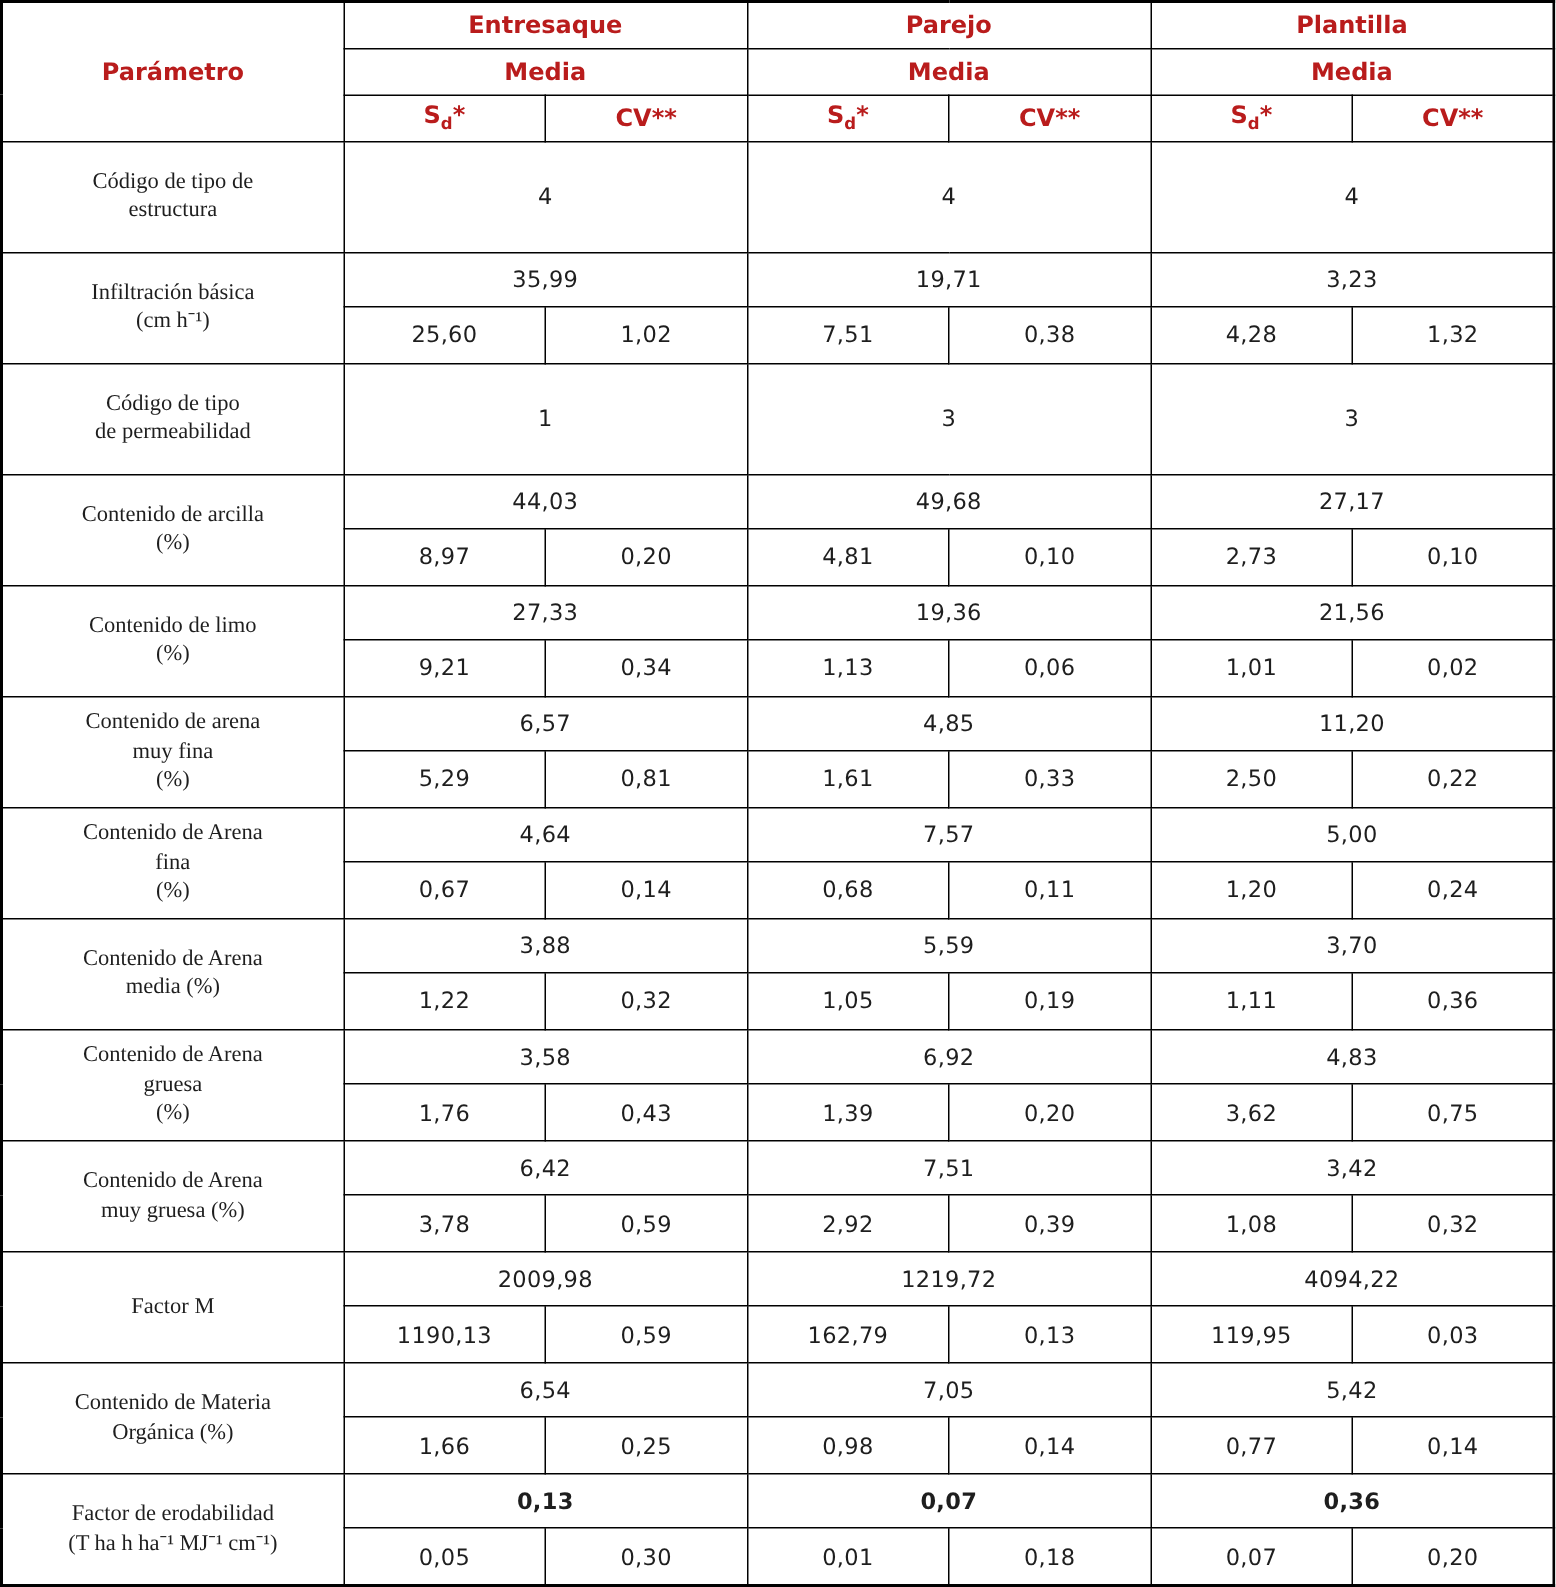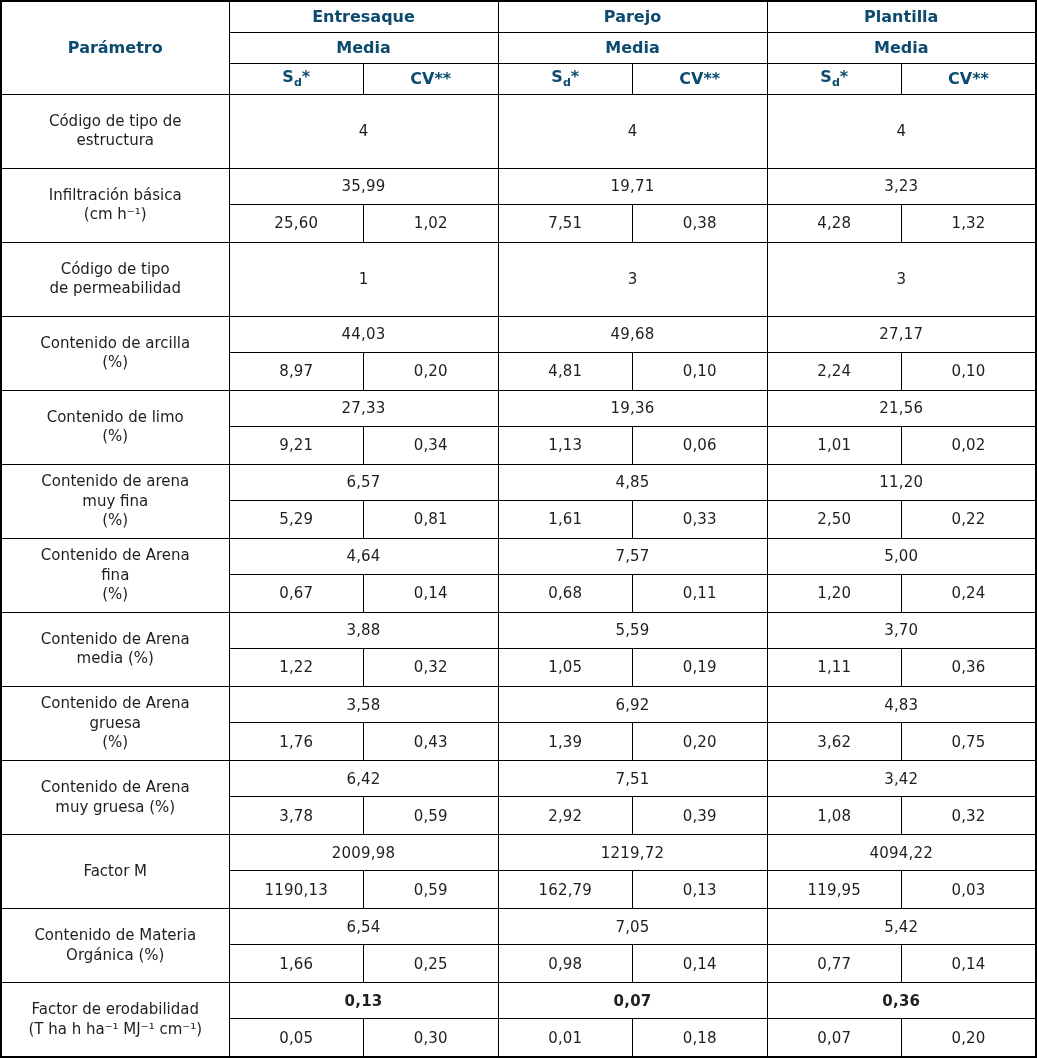--- a/index.html
+++ b/index.html
@@ -17,30 +17,31 @@
     border: 2px solid #000;
   }
   th, td {
     border: 1px solid #000;
     text-align: center;
     vertical-align: middle;
     padding: 2px 6px;
     font-size: 15px;
     overflow: hidden;
   }
-  thead th { font-weight: bold; font-size: 16px; color: #0c4a6e; }
+  thead th { font-weight: bold; font-size: 16px; color: #b91c1c; }
   tr.hrow { height: 31px; }
   tr.srow { height: 74px; }
   tr.mrow { height: 36px; }
   tr.vrow { height: 38px; }
   td.label {
     white-space: pre-line;
     line-height: 1.3;
     font-size: 15px;
     padding: 4px 22px;
+    font-family: Liberation Serif, serif;
   }
   td.num { font-size: 15px; letter-spacing: 0.2px; }
   td.bold { font-weight: bold; }
   sub.sub { font-size: 11px; font-weight: bold; }
   span.star { font-weight: bold; }
 </style>
 </head>
 <body>
 
 <div class="page">
@@ -114,21 +115,21 @@
 (%)</td>
         <td colspan="2" class="num">44,03</td>
         <td colspan="2" class="num">49,68</td>
         <td colspan="2" class="num">27,17</td>
       </tr>
       <tr class="vrow">
         <td class="num">8,97</td>
         <td class="num">0,20</td>
         <td class="num">4,81</td>
         <td class="num">0,10</td>
-        <td class="num">2,24</td>
+        <td class="num">2,73</td>
         <td class="num">0,10</td>
       </tr>
 
       <tr class="mrow">
         <td class="label" rowspan="2">Contenido de limo
 (%)</td>
         <td colspan="2" class="num">27,33</td>
         <td colspan="2" class="num">19,36</td>
         <td colspan="2" class="num">21,56</td>
       </tr>

